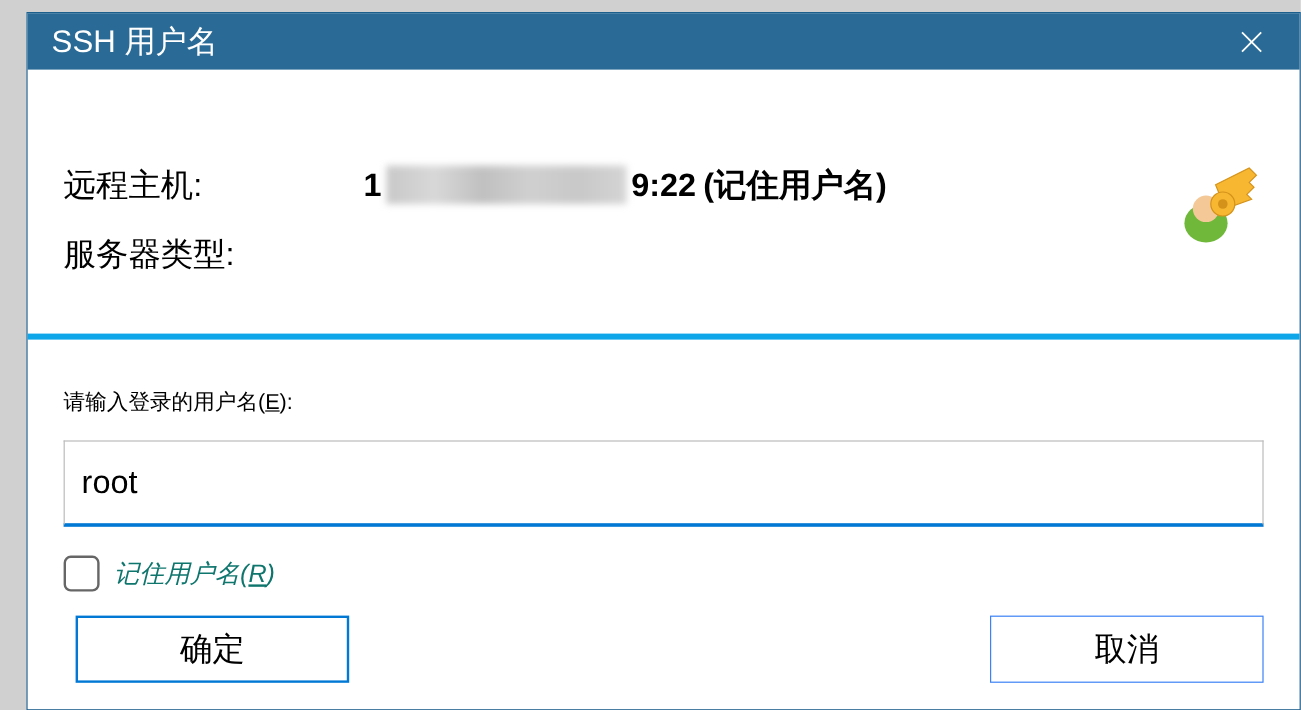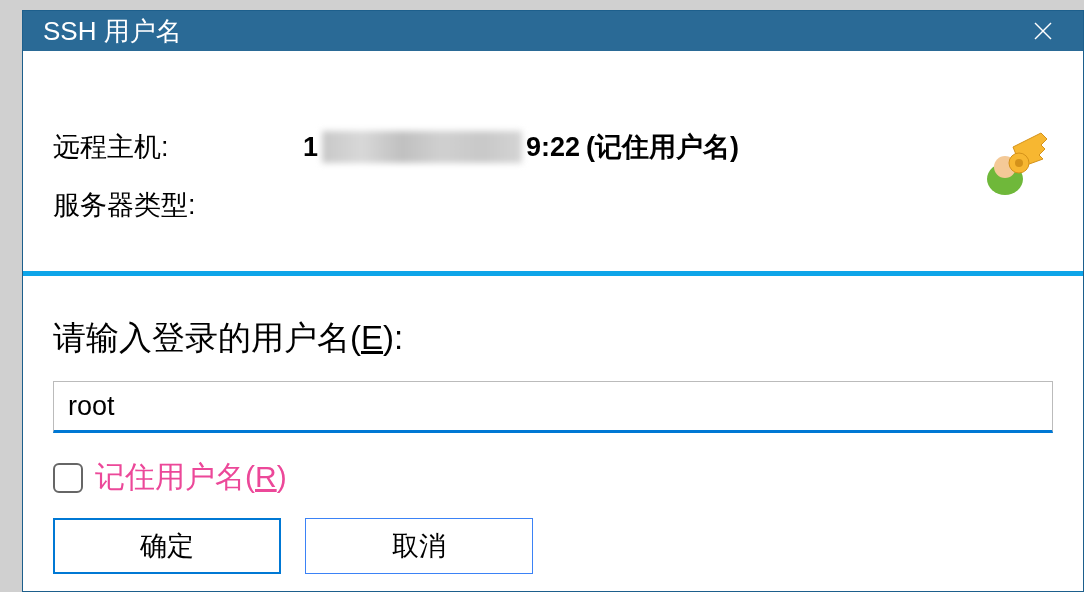--- a/index.html
+++ b/index.html
@@ -95,28 +95,28 @@
       right: 28px;
       top: 28px;
       width: 72px;
       height: 72px;
     }
     .input-section {
       padding: 40px 30px 20px 30px;
       flex: 1;
     }
     .input-label {
-      font-size: 33px;
+      font-size: 18px;
       color: #000000;
       margin-bottom: 20px;
       display: block;
     }
     .username-input {
       width: 100%;
-      height: 52px;
+      height: 72px;
       border: 1px solid #bbbbbb;
       border-bottom: 3px solid #0078d4;
       padding: 0 14px;
       font-size: 27px;
       font-family: inherit;
       outline: none;
     }
     .checkbox-row {
       margin-top: 24px;
       display: flex;
@@ -125,32 +125,33 @@
     .checkbox {
       width: 30px;
       height: 30px;
       border: 2px solid #666666;
       border-radius: 6px;
       margin-right: 12px;
       cursor: pointer;
       background: #ffffff;
     }
     .checkbox-label {
-      font-size: 30px;
-      color: #ec4899;
-      cursor: pointer;
+      font-size: 21px;
+      color: #0f766e;
+      cursor: pointer;
+      font-style: italic;
     }
     .underline {
       text-decoration: underline;
     }
     .button-row {
       display: flex;
-      justify-content: flex-start;
+      justify-content: space-between;
       gap: 24px;
-      padding: 0 30px 22px 30px;
+      padding: 0 30px 22px 40px;
     }
     .btn {
       width: 228px;
       height: 56px;
       font-size: 27px;
       font-family: inherit;
       background: #ffffff;
       border: 1px solid #3b82f6;
       cursor: pointer;
       display: flex;

